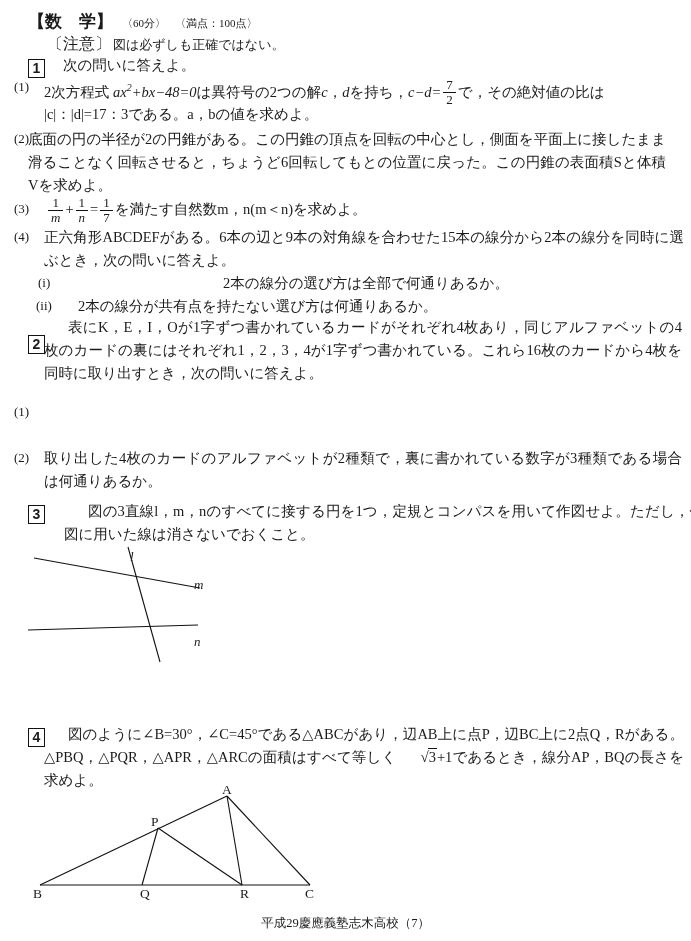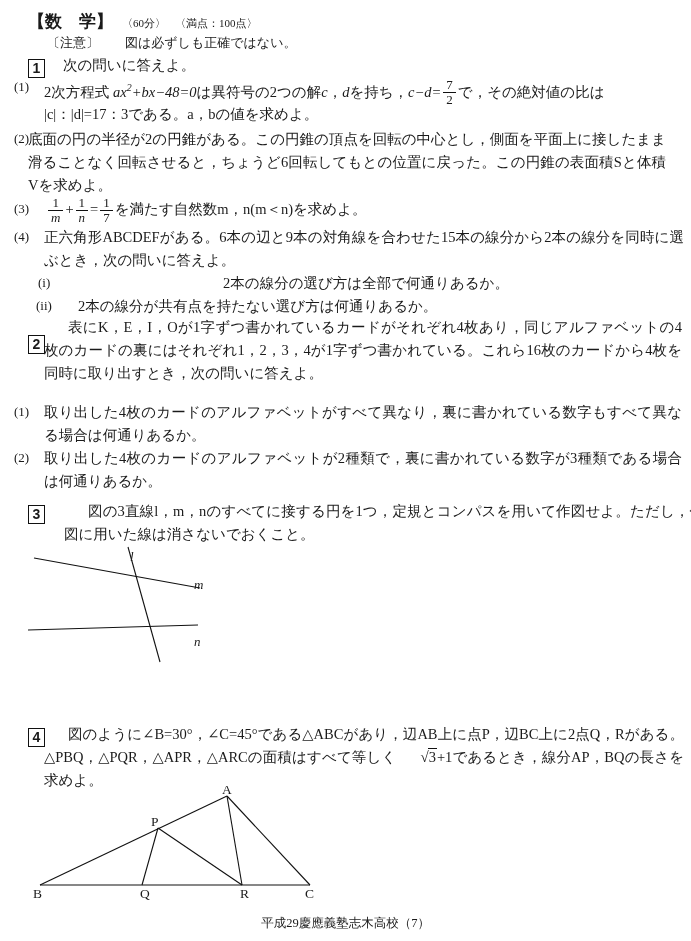--- a/index.html
+++ b/index.html
@@ -11,22 +11,22 @@
     position:relative;
     overflow:hidden;
   }
   .page{position:relative;width:691px;height:941px;padding:4px;box-sizing:border-box;text-decoration:underline;}
 
   
   .hdr{position:absolute;left:28px;top:10px;display:flex;align-items:baseline;gap:9px;white-space:nowrap;}
   .hdr-subject{font-size:17px;font-weight:bold;letter-spacing:0px;}
   .hdr-time,.hdr-score{font-size:11px;}
   .notice{position:absolute;left:47px;top:34px;font-size:13px;white-space:nowrap;}
-  .notice .ntag{font-size:13px;}
-  .notice .ntxt{margin-left:26px;}
+  .notice .ntag{font-size:16px;}
+  .notice .ntxt{margin-left:2px;}
 
   
   .qnum{
     display:inline-block;border:1.3px solid #111;
     width:15px;height:17px;line-height:17px;text-align:center;
     font-size:14px;font-weight:bold;font-family:"Liberation Sans",sans-serif;
     vertical-align:-3px;
   }
 
   .sec{position:absolute;left:0;width:691px;}
@@ -101,21 +101,20 @@
   <div class="para" style="left:66px;top:295px;width:600px;margin-left:12px;">2本の線分が共有点を持たない選び方は何通りあるか。</div>
 
   <div class="sec" style="top:330px;">
     <div class="sec-head">
       <span class="qnum">2</span>
     </div>
   </div>
   <div class="para" style="left:44px;top:316px;width:638px;text-align:justify;text-indent:24px;">表にK，E，I，Oが1字ずつ書かれているカードがそれぞれ4枚あり，同じアルファベットの4枚のカードの裏にはそれぞれ1，2，3，4が1字ずつ書かれている。これら16枚のカードから4枚を同時に取り出すとき，次の問いに答えよ。</div>
 
   <div class="plabel" style="left:14px;top:404px;">(1)</div>
-  <div class="para" style="left:44px;top:401px;width:638px;text-align:justify;">取り出した4枚のカードのアルファベットがすべて異なり，裏に書かれている数字もすべて異なる場合は何通りあるか。</div>
 
   <div class="plabel" style="left:14px;top:450px;">(2)</div>
   <div class="para" style="left:44px;top:447px;width:638px;text-align:justify;">取り出した4枚のカードのアルファベットが2種類で，裏に書かれている数字が3種類である場合は何通りあるか。</div>
 
   <div class="sec" style="top:500px;">
     <div class="sec-head">
       <span class="qnum">3</span>
     </div>
   </div>
   <div class="para" style="left:44px;top:500px;width:640px;text-align:justify;text-indent:24px;margin-left:20px;">図の3直線l，m，nのすべてに接する円を1つ，定規とコンパスを用いて作図せよ。ただし，作図に用いた線は消さないでおくこと。</div>

